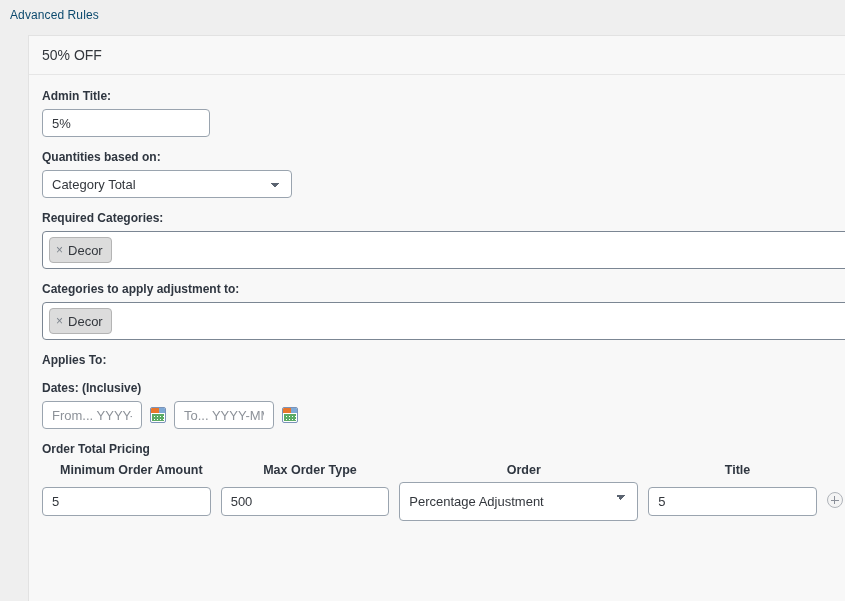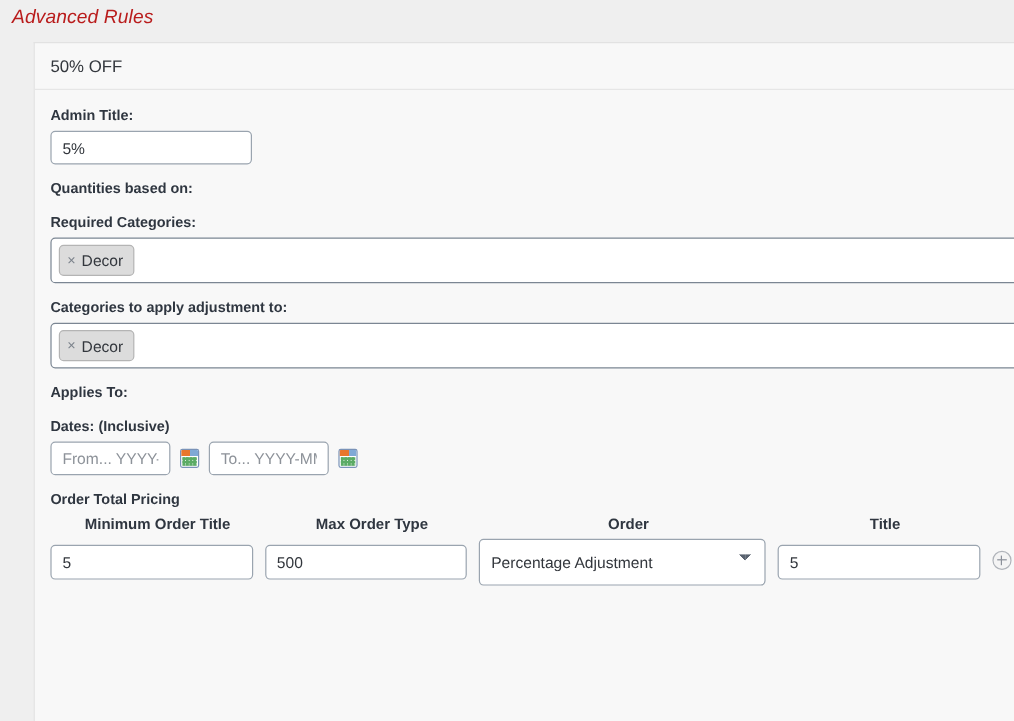--- a/index.html
+++ b/index.html
@@ -18,25 +18,24 @@
     width: 845px;
     height: 601px;
     background: #efefef;
   }
 
   
   .page-title {
     position: absolute;
     left: 10px;
     top: 4px;
-    font-size: 16px;
-    color: #b91c1c;
+    font-size: 12px;
+    color: #0c4a6e;
     letter-spacing: 0.1px;
     line-height: 22px;
-    font-style: italic;
   }
 
   
   .panel {
     position: absolute;
     left: 28px;
     top: 35px;
     width: 860px;   
     min-height: 566px;
     background: #f8f8f8;
@@ -254,20 +253,23 @@
 
     <div class="panel-body">
 
       <div class="field-block">
         <div class="field-label">Admin Title:</div>
         <input class="txt admin-title" type="text" value="5%" style="">
       </div>
 
       <div class="field-block">
         <div class="field-label">Quantities based on:</div>
+        <select class="sel">
+          <option>Category Total</option>
+        </select>
       </div>
 
       <div class="field-block">
         <div class="field-label">Required Categories:</div>
         <div class="multiselect">
           <span class="tag">
             <span class="tag-x">×</span>
             <span>Decor</span>
           </span>
         </div>
@@ -296,21 +298,21 @@
           <span class="cal-icon"></span>
         </div>
       </div>
 
       <div>
         <div class="section-title">Order Total Pricing</div>
 
         <table class="pricing-table">
           <thead>
             <tr>
-              <th class="col-min">Minimum Order Title</th>
+              <th class="col-min">Minimum Order Amount</th>
               <th class="col-max">Max Order Type</th>
               <th class="col-type">Order</th>
               <th class="col-amt">Title</th>
               <th class="col-add"></th>
             </tr>
           </thead>
           <tbody>
             <tr>
               <td>
                 <input class="txt" type="text" value="5" style="">

